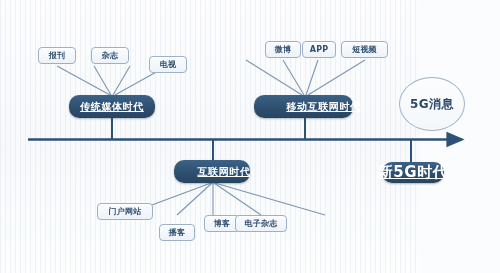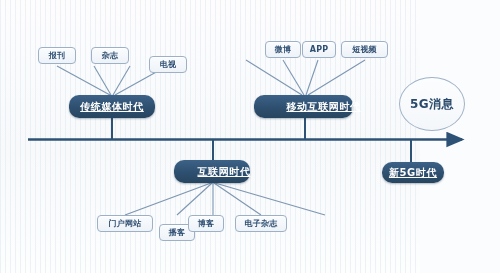--- a/index.html
+++ b/index.html
@@ -40,21 +40,21 @@
     height:23px;
     border-radius:10px;
     background:linear-gradient(180deg,#3c6287 0%,#2e4f6f 55%,#27455f 100%);
     color:#ffffff;
     font-size:10px;
     font-weight:700;
     letter-spacing:.6px;
     box-shadow:0 1px 2px rgba(30,55,80,.35);
     text-decoration:underline;
   }
-  .era.small{height:21px;font-size:10px;}
+  .era.small{height:21px;font-size:15px;}
   
   .circle{
     width:66px;height:54px;
     border:1.3px solid #9fb2c7;
     border-radius:50%;
     background:linear-gradient(180deg,#fcfdfe 0%,#f4f7fa 100%);
     color:#2b4a6b;
     font-size:12px;font-weight:700;letter-spacing:.4px;
   }
 </style>
@@ -107,20 +107,20 @@
   <div class="node leaf" style="left:265px;top:41px;width:36px;">微博</div>
   <div class="node leaf" style="left:302px;top:41px;width:34px;">APP</div>
   <div class="node leaf" style="left:341px;top:41px;width:47px;">短视频</div>
 
   <div class="node era" style="left:69px;top:95px;width:86px;">传统媒体时代</div>
   <div class="node era" style="left:254px;top:95px;width:99px;padding-left:40px;">移动互联网时代</div>
 
   <div class="node era" style="left:174px;top:160px;width:76px;padding-left:24px;">互联网时代</div>
   <div class="node era small" style="left:382px;top:162px;width:62px;">新5G时代</div>
 
-  <div class="node leaf" style="left:97px;top:215px;width:56px;">门户网站</div>
+  <div class="node leaf" style="left:97px;top:203px;width:56px;">门户网站</div>
   <div class="node leaf" style="left:159px;top:215px;width:36px;margin-top:9px;">播客</div>
-  <div class="node leaf" style="left:188px;top:215px;width:36px;">博客</div>
+  <div class="node leaf" style="left:204px;top:215px;width:36px;">博客</div>
   <div class="node leaf" style="left:235px;top:215px;width:52px;">电子杂志</div>
 
   <div class="node circle" style="left:399px;top:77px;">5G消息</div>
 
 </div>
 
 </body></html>

